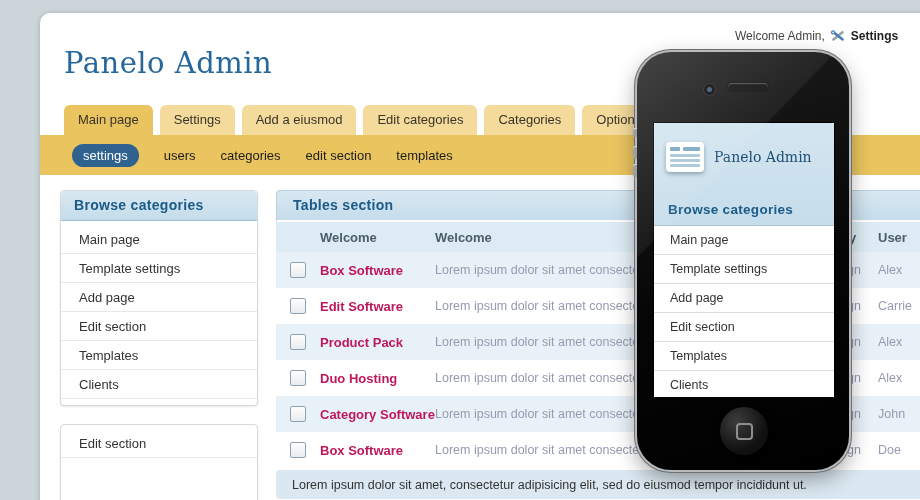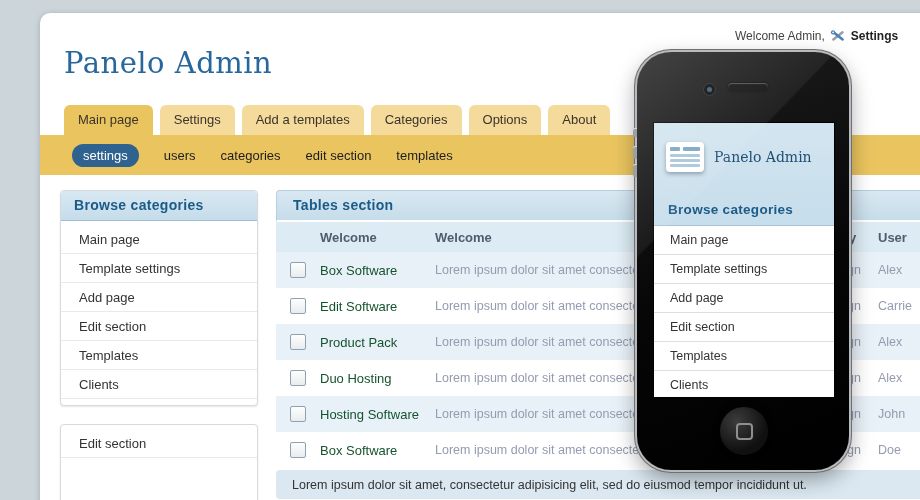--- a/index.html
+++ b/index.html
@@ -74,21 +74,21 @@
     display:flex;align-items:center;background:#dcebf4;height:30px;
     font-size:13px;font-weight:bold;color:#4e5d6b;
   }
   .trow{display:flex;align-items:center;height:36px;font-size:13px;background:#fff;}
   .trow:nth-child(odd){background:#e9f1f8;}
   .col-check{width:44px;padding-left:14px;box-sizing:border-box;}
   .col-product{width:115px;}
   .col-details{width:365px;}
   .col-category{width:78px;}
   .col-user{width:98px;}
-  .trow .col-product{color:#14532d;}
+  .trow .col-product{color:#be185d;font-weight:bold;}
   .trow .col-details,.trow .col-category,.trow .col-user{color:#959bb0;font-size:12.5px;}
   .trow .col-category{padding-left:22px;box-sizing:border-box;}
   .checkbox{
     display:inline-block;width:14px;height:14px;border:1px solid #8ba2b4;border-radius:2px;
     background:linear-gradient(#fdfdfd,#e9ecee);cursor:pointer;vertical-align:middle;
   }
   .table-footer{
     margin-top:2px;background:#dbe8f1;border-radius:4px;
     font-size:12.5px;color:#333;padding:8px 16px 7px 16px;
   }
@@ -164,21 +164,22 @@
 </head>
 <body>
 
 <div class="card">
 
   <div class="brand">Panelo Admin</div>
 
   <div class="tabs">
     <div class="tab active">Main page</div>
     <div class="tab">Settings</div>
-    <div class="tab">Add a templates</div>
+    <div class="tab">Add a eiusmod</div>
+    <div class="tab">Edit categories</div>
     <div class="tab">Categories</div>
     <div class="tab">Options</div>
     <div class="tab">About</div>
   </div>
 
   <div class="yellowbar">
     <span class="subnav-item active">settings</span>
     <span class="subnav-item">users</span>
     <span class="subnav-item">categories</span>
     <span class="subnav-item">edit section</span>
@@ -236,21 +237,21 @@
     </div>
     <div class="trow">
       <span class="col-check"><span class="checkbox"></span></span>
       <span class="col-product">Duo Hosting</span>
       <span class="col-details">Lorem ipsum dolor sit amet consectetur</span>
       <span class="col-category">Design</span>
       <span class="col-user">Alex</span>
     </div>
     <div class="trow">
       <span class="col-check"><span class="checkbox"></span></span>
-      <span class="col-product">Hosting Software</span>
+      <span class="col-product">Category Software</span>
       <span class="col-details">Lorem ipsum dolor sit amet consectetur</span>
       <span class="col-category">Design</span>
       <span class="col-user">John</span>
     </div>
     <div class="trow">
       <span class="col-check"><span class="checkbox"></span></span>
       <span class="col-product">Box Software</span>
       <span class="col-details">Lorem ipsum dolor sit amet consectetur</span>
       <span class="col-category">Design</span>
       <span class="col-user">Doe</span>

